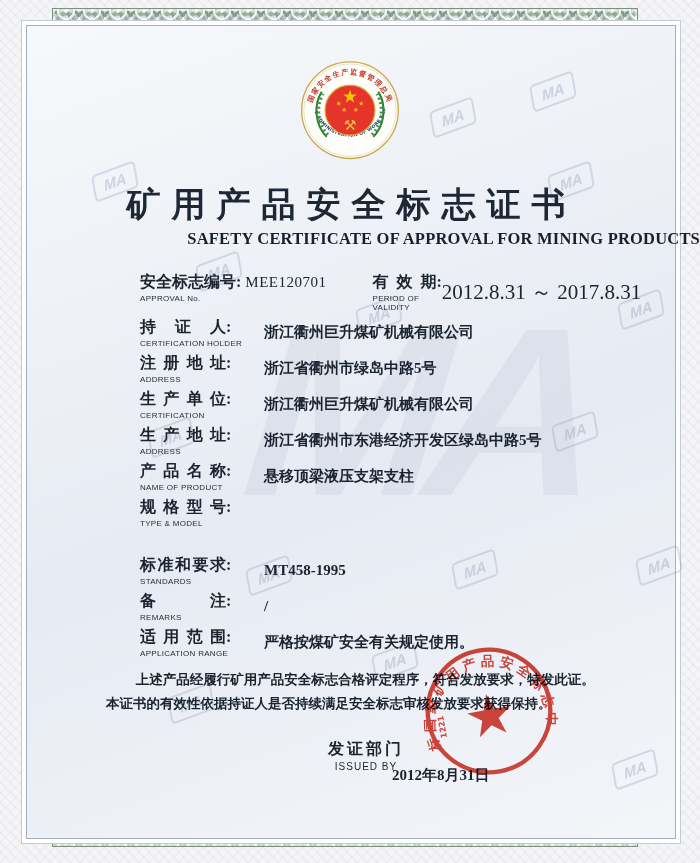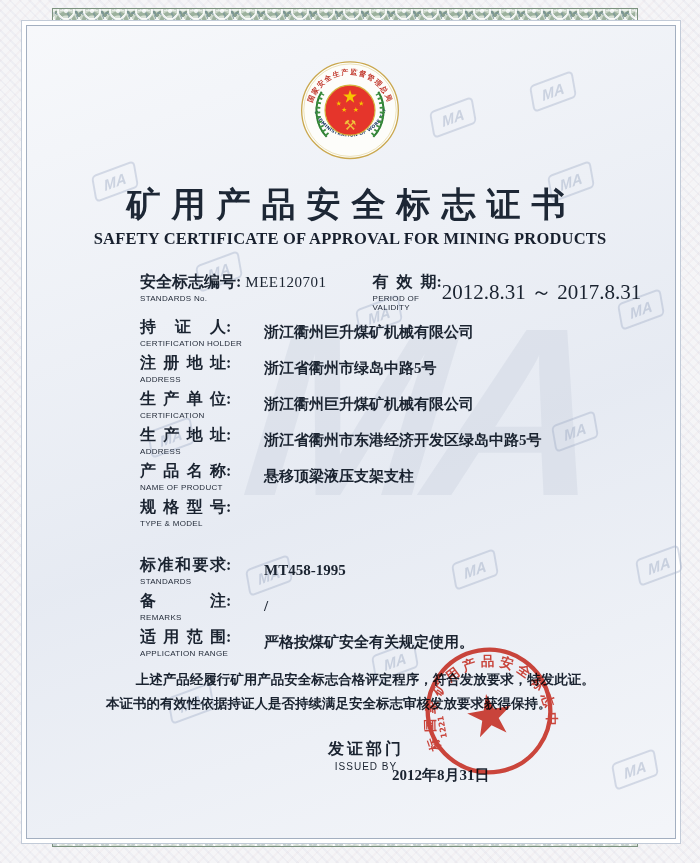--- a/index.html
+++ b/index.html
@@ -36,21 +36,21 @@
     font-size:240px;line-height:260px;letter-spacing:-18px;color:var(--wm_color);opacity:.30;
     transform:skewX(-6deg);overflow:hidden;pointer-events:none}
   .wm-badge{position:absolute;width:46px;height:27px;border:2px solid rgba(158,170,196,.38);
     border-radius:5px;color:rgba(158,170,196,.45);display:flex;align-items:center;justify-content:center;
     font-family:"Liberation Sans","DejaVu Sans",sans-serif;font-weight:800;font-style:italic;font-size:15px;
     transform:rotate(-20deg) skewX(-10deg);z-index:0;pointer-events:none}
   
   .emblem{position:absolute;left:300px;top:58px;width:100px;height:106px;z-index:2}
   .title{position:absolute;top:182px;left:0;right:0;text-align:center;z-index:2;
     font-size:34px;font-weight:700;letter-spacing:11px;padding-left:3px;color:var(--title_ink)}
-  .subtitle{position:absolute;top:229px;left:0;right:0;text-align:center;z-index:2;
+  .subtitle{position:absolute;top:229px;left:0;right:0;text-align:right;z-index:2;
     font-size:16.5px;font-weight:700;letter-spacing:.2px;color:#18202e}
   
   .approval{position:absolute;top:272px;left:140px;right:96px;display:flex;z-index:2}
   .lab-cn{font-size:16px;font-weight:700;color:var(--body_ink);white-space:nowrap}
   .lab-en{font-family:"Liberation Sans","DejaVu Sans",sans-serif;font-size:8px;letter-spacing:.3px;color:#242c3a;margin-top:1px}
   .jlab{display:inline-block;text-align:justify;text-align-last:justify}
   .ap-num{font-size:15px;font-weight:400;letter-spacing:.5px;padding-left:4px}
   .ap-right{margin-left:46px;display:flex}
   .ap-validity{font-size:21px;font-weight:400;padding-top:6px;white-space:nowrap}
   .v-just{width:64px}
@@ -125,21 +125,21 @@
   </svg>
 
   <div class="title">矿用产品安全标志证书</div>
   <div class="subtitle">SAFETY CERTIFICATE OF APPROVAL FOR MINING PRODUCTS</div>
 
   <div class="approval">
     <div class="ap-left">
       <div class="lab-cn">
         <span>安全标志编号</span><span>:</span><span class="ap-num">MEE120701</span>
       </div>
-      <div class="lab-en">STANDARDS No.</div>
+      <div class="lab-en">APPROVAL No.</div>
     </div>
     <div class="ap-right">
       <div>
         <div class="lab-cn"><span class="jlab v-just">有效期</span><span>:</span></div>
         <div class="lab-en">PERIOD OF VALIDITY</div>
       </div>
       <div class="ap-validity">2012.8.31 ～ 2017.8.31</div>
     </div>
   </div>
 

